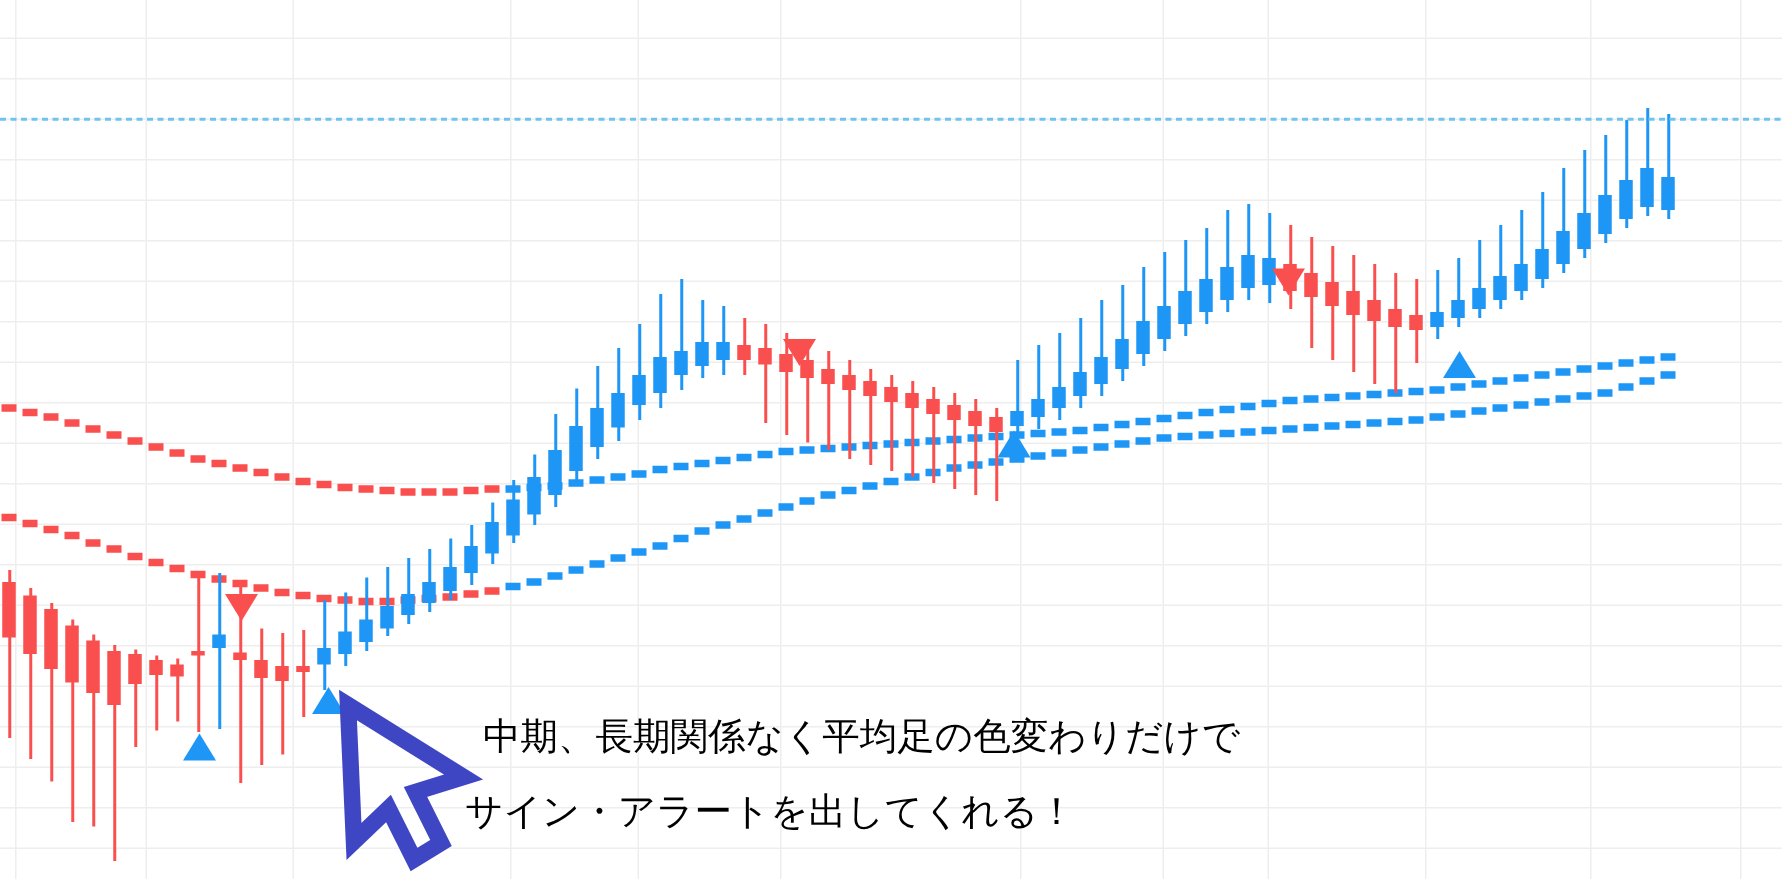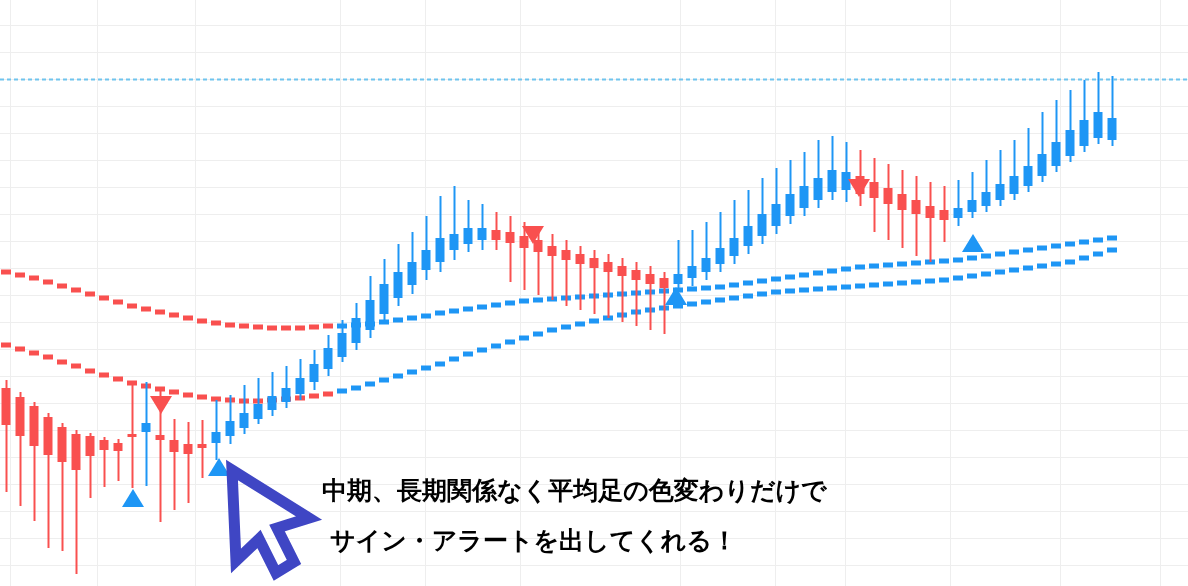--- a/index.html
+++ b/index.html
@@ -9,28 +9,28 @@
     font-family:"Liberation Sans","DejaVu Sans",sans-serif;
     overflow:hidden;
     position:relative;
   }
   #chart-root{position:absolute;inset:0;width:1188px;height:586px;}
   #chart-svg{display:block;width:1188px;height:586px;}
   .annot-layer{position:absolute;left:0;top:0;width:1188px;height:586px;pointer-events:none;}
   .annot-text{
     position:absolute;
     font-family:"DejaVu Sans","Liberation Sans",sans-serif;
-    font-weight:700;
+    font-weight:400;
     font-size:25px;
     color:#000000;
     white-space:nowrap;
     letter-spacing:0px;
   }
   #annot-line-1{left:322px;top:474px;}
-  #annot-line-2{left:330px;top:524px;}
+  #annot-line-2{left:310px;top:524px;}
 </style>
 </head>
 <body>
 
 <div id="chart-root">
   <svg id="chart-svg" viewBox="0 0 1188 586" xmlns="http://www.w3.org/2000/svg">
     <rect id="bg-rect" x="0" y="0" width="1188" height="586" fill="#FFFFFF"></rect>
     <g id="grid-layer">
         <line x1="0" y1="25.5" x2="1188" y2="25.5" stroke="#EEEEEE" stroke-width="1"></line>
         <line x1="0" y1="52.5" x2="1188" y2="52.5" stroke="#EEEEEE" stroke-width="1"></line>

